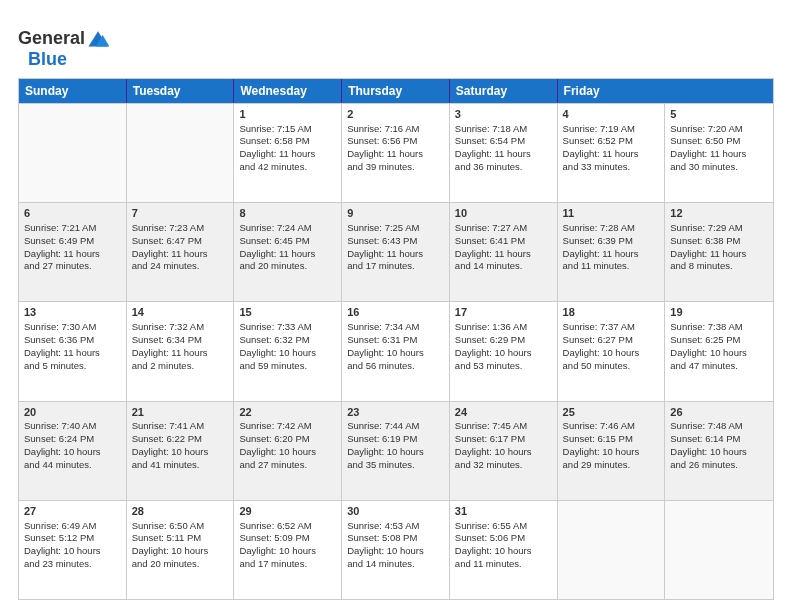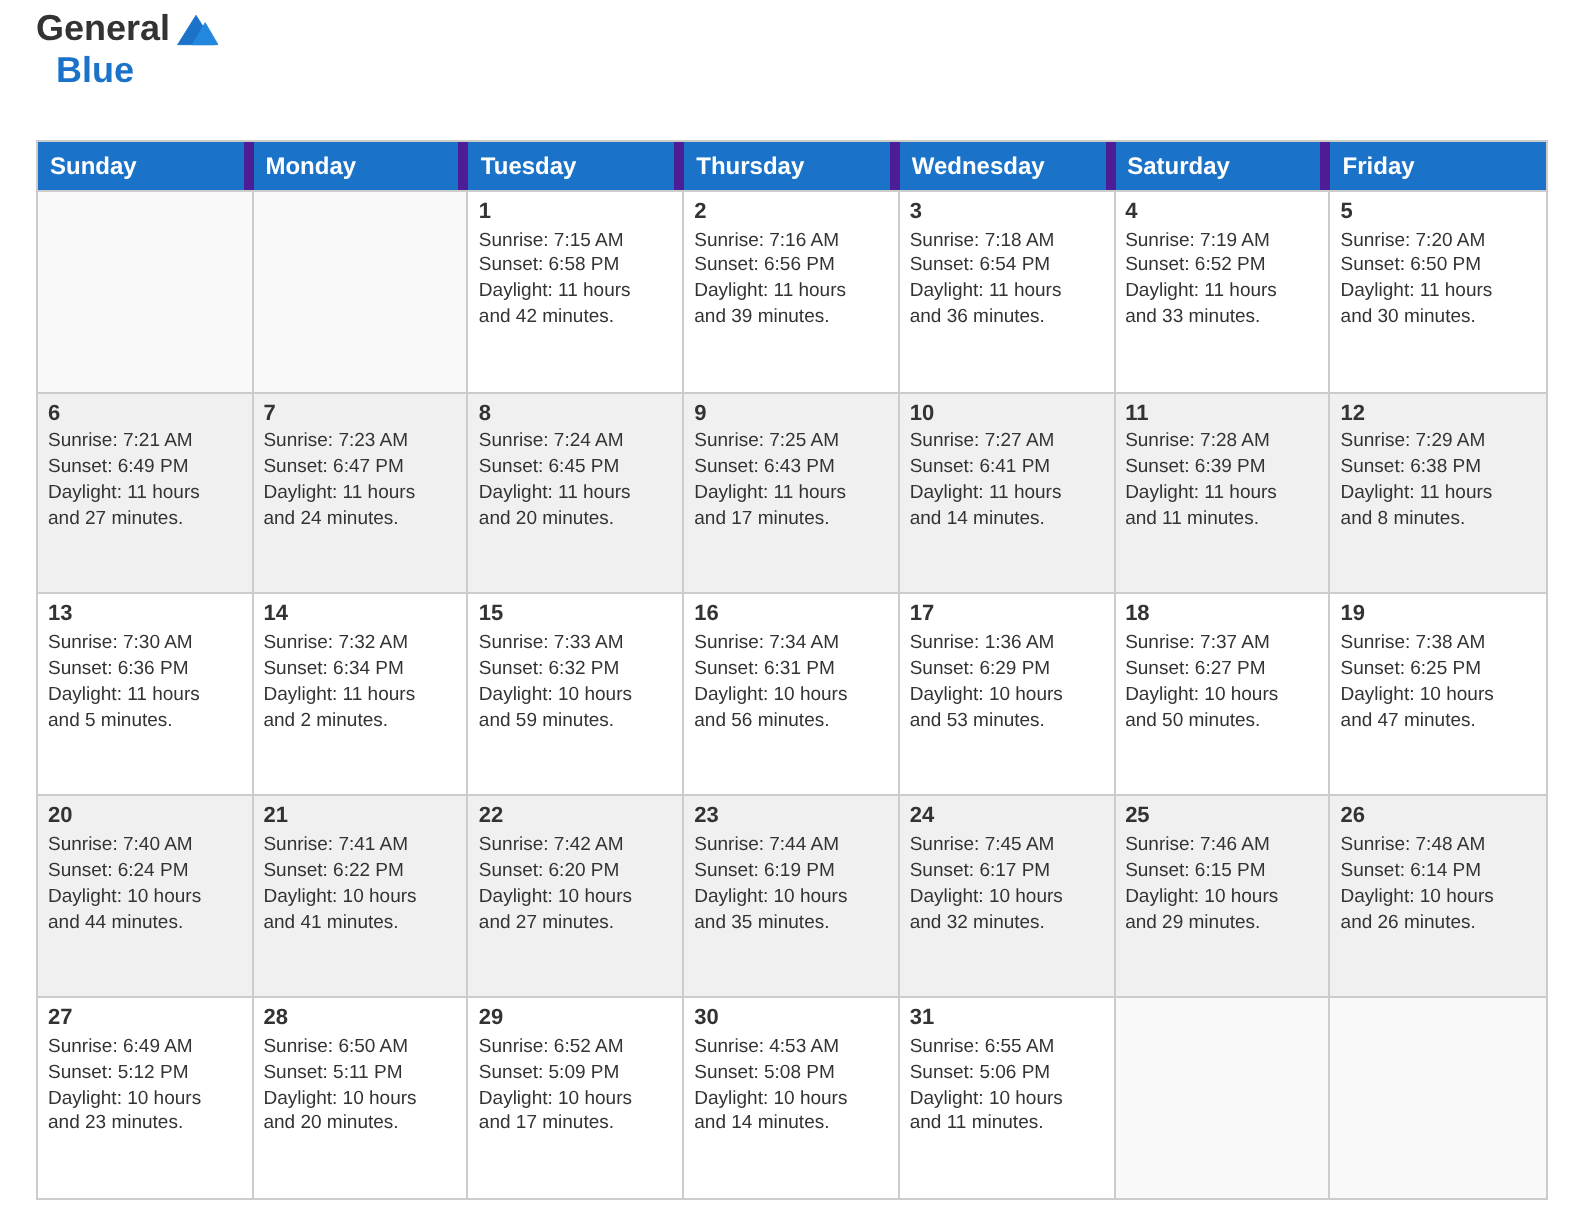--- a/index.html
+++ b/index.html
@@ -6,24 +6,23 @@
     body {
       font-family: Arial, sans-serif;
       background: #fff;
       width: 792px;
       height: 612px;
       overflow: hidden;
     }
     .page {
       width: 792px;
       height: 612px;
-      padding: 4px 18px 12px 18px;
+      padding: 28px 18px 12px 18px;
       display: flex;
       flex-direction: column;
-      gap: 16px;
     }
     .header {
       display: flex;
       justify-content: space-between;
       align-items: flex-start;
       margin-bottom: 8px;
     }
     .logo {
       display: flex;
       align-items: center;
@@ -63,21 +62,21 @@
       display: grid;
       grid-template-columns: repeat(7, 1fr);
       background: #1a73c8;
     }
     .cal-header-cell {
       color: #fff;
       font-size: 12px;
       font-weight: bold;
       padding: 5px 6px;
       text-align: left;
-      border-right: 5px solid #4c1d95;
+      border-right: 1px solid #4c1d95;
     }
     .cal-header-cell:last-child { border-right: none; }
     .cal-body {
       flex: 1;
       display: flex;
       flex-direction: column;
     }
     .cal-row {
       display: grid;
       grid-template-columns: repeat(7, 1fr);
@@ -122,24 +121,23 @@
     </div>
     <div class="title-block">
       <div class="month-title"></div>
       <div class="subtitle"></div>
     </div>
   </div>
 
   <div class="calendar">
     <div class="cal-header-row">
     <div class="cal-header-cell">Sunday</div>
-        <div class="cal-header-cell">Monday</div>
         <div class="cal-header-cell">Tuesday</div>
+        <div class="cal-header-cell">Wednesday</div>
         <div class="cal-header-cell">Thursday</div>
-        <div class="cal-header-cell">Wednesday</div>
         <div class="cal-header-cell">Saturday</div>
         <div class="cal-header-cell">Friday</div>
       </div>
     <div class="cal-body">
     <div class="cal-row">
           <div class="cal-cell empty"></div>
           <div class="cal-cell empty"></div>
           <div class="cal-cell">
             <span class="day-num">1</span>
             <div>Sunrise: 7:15 AM</div>

